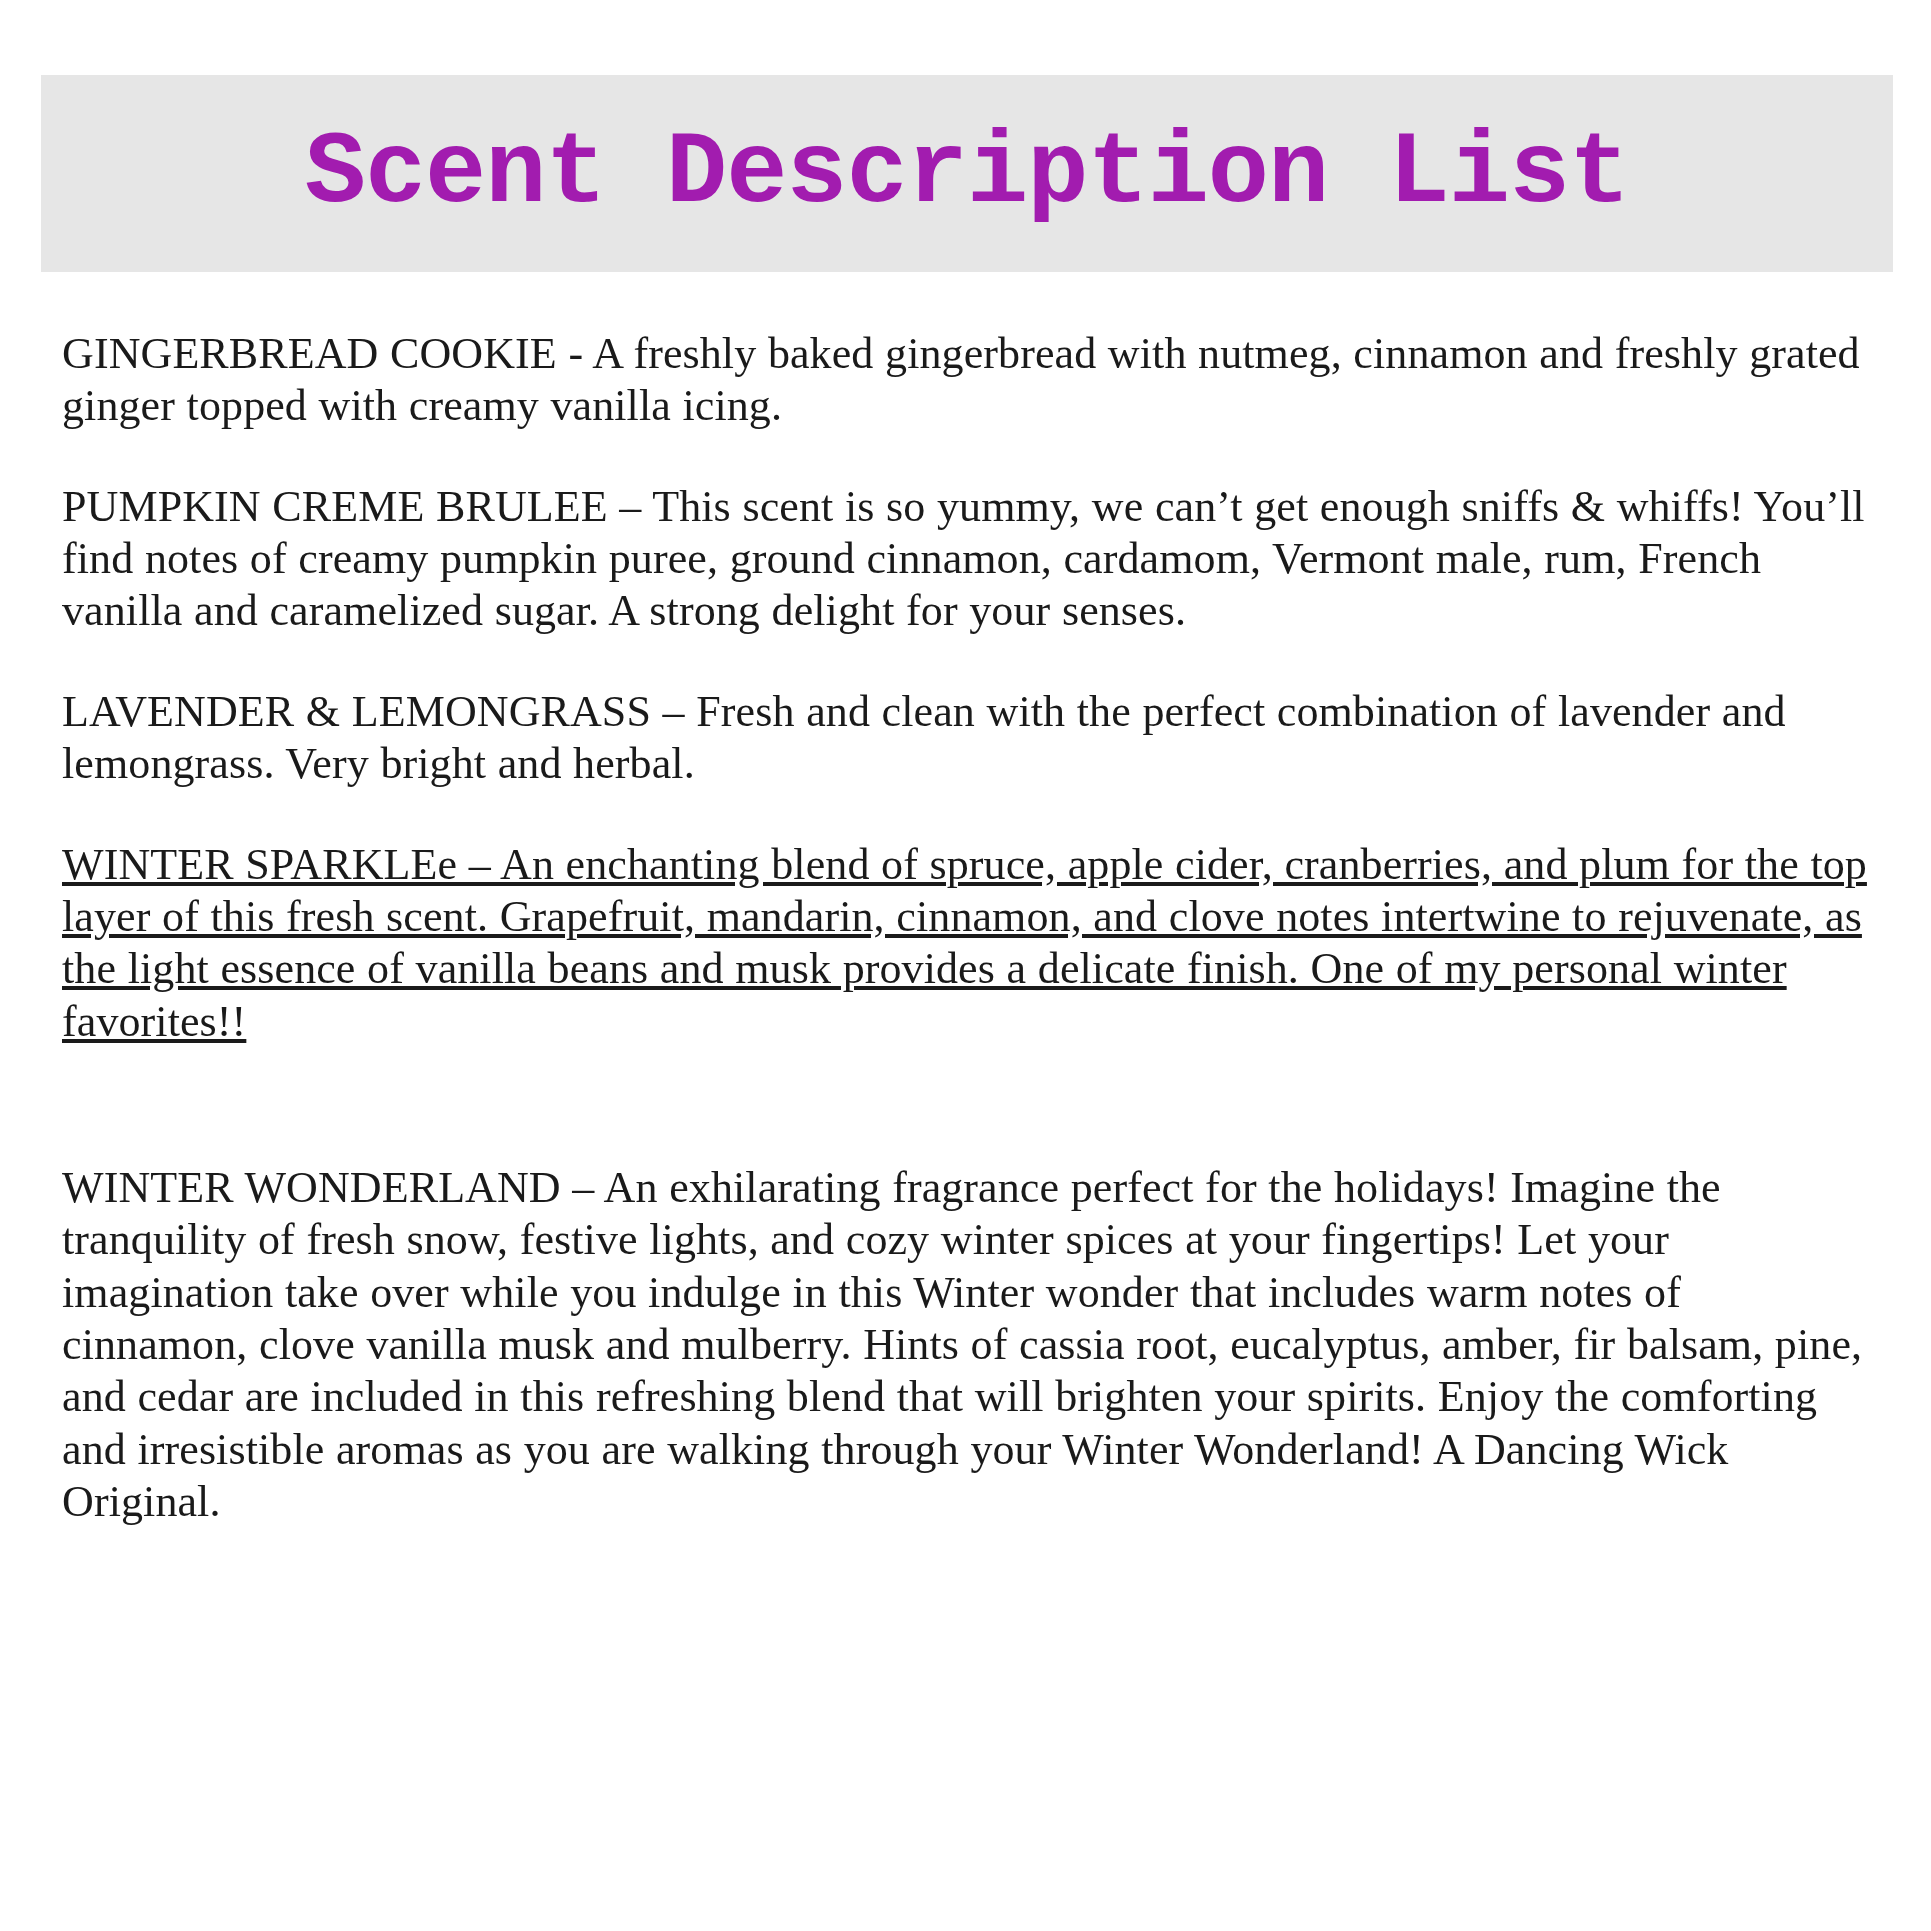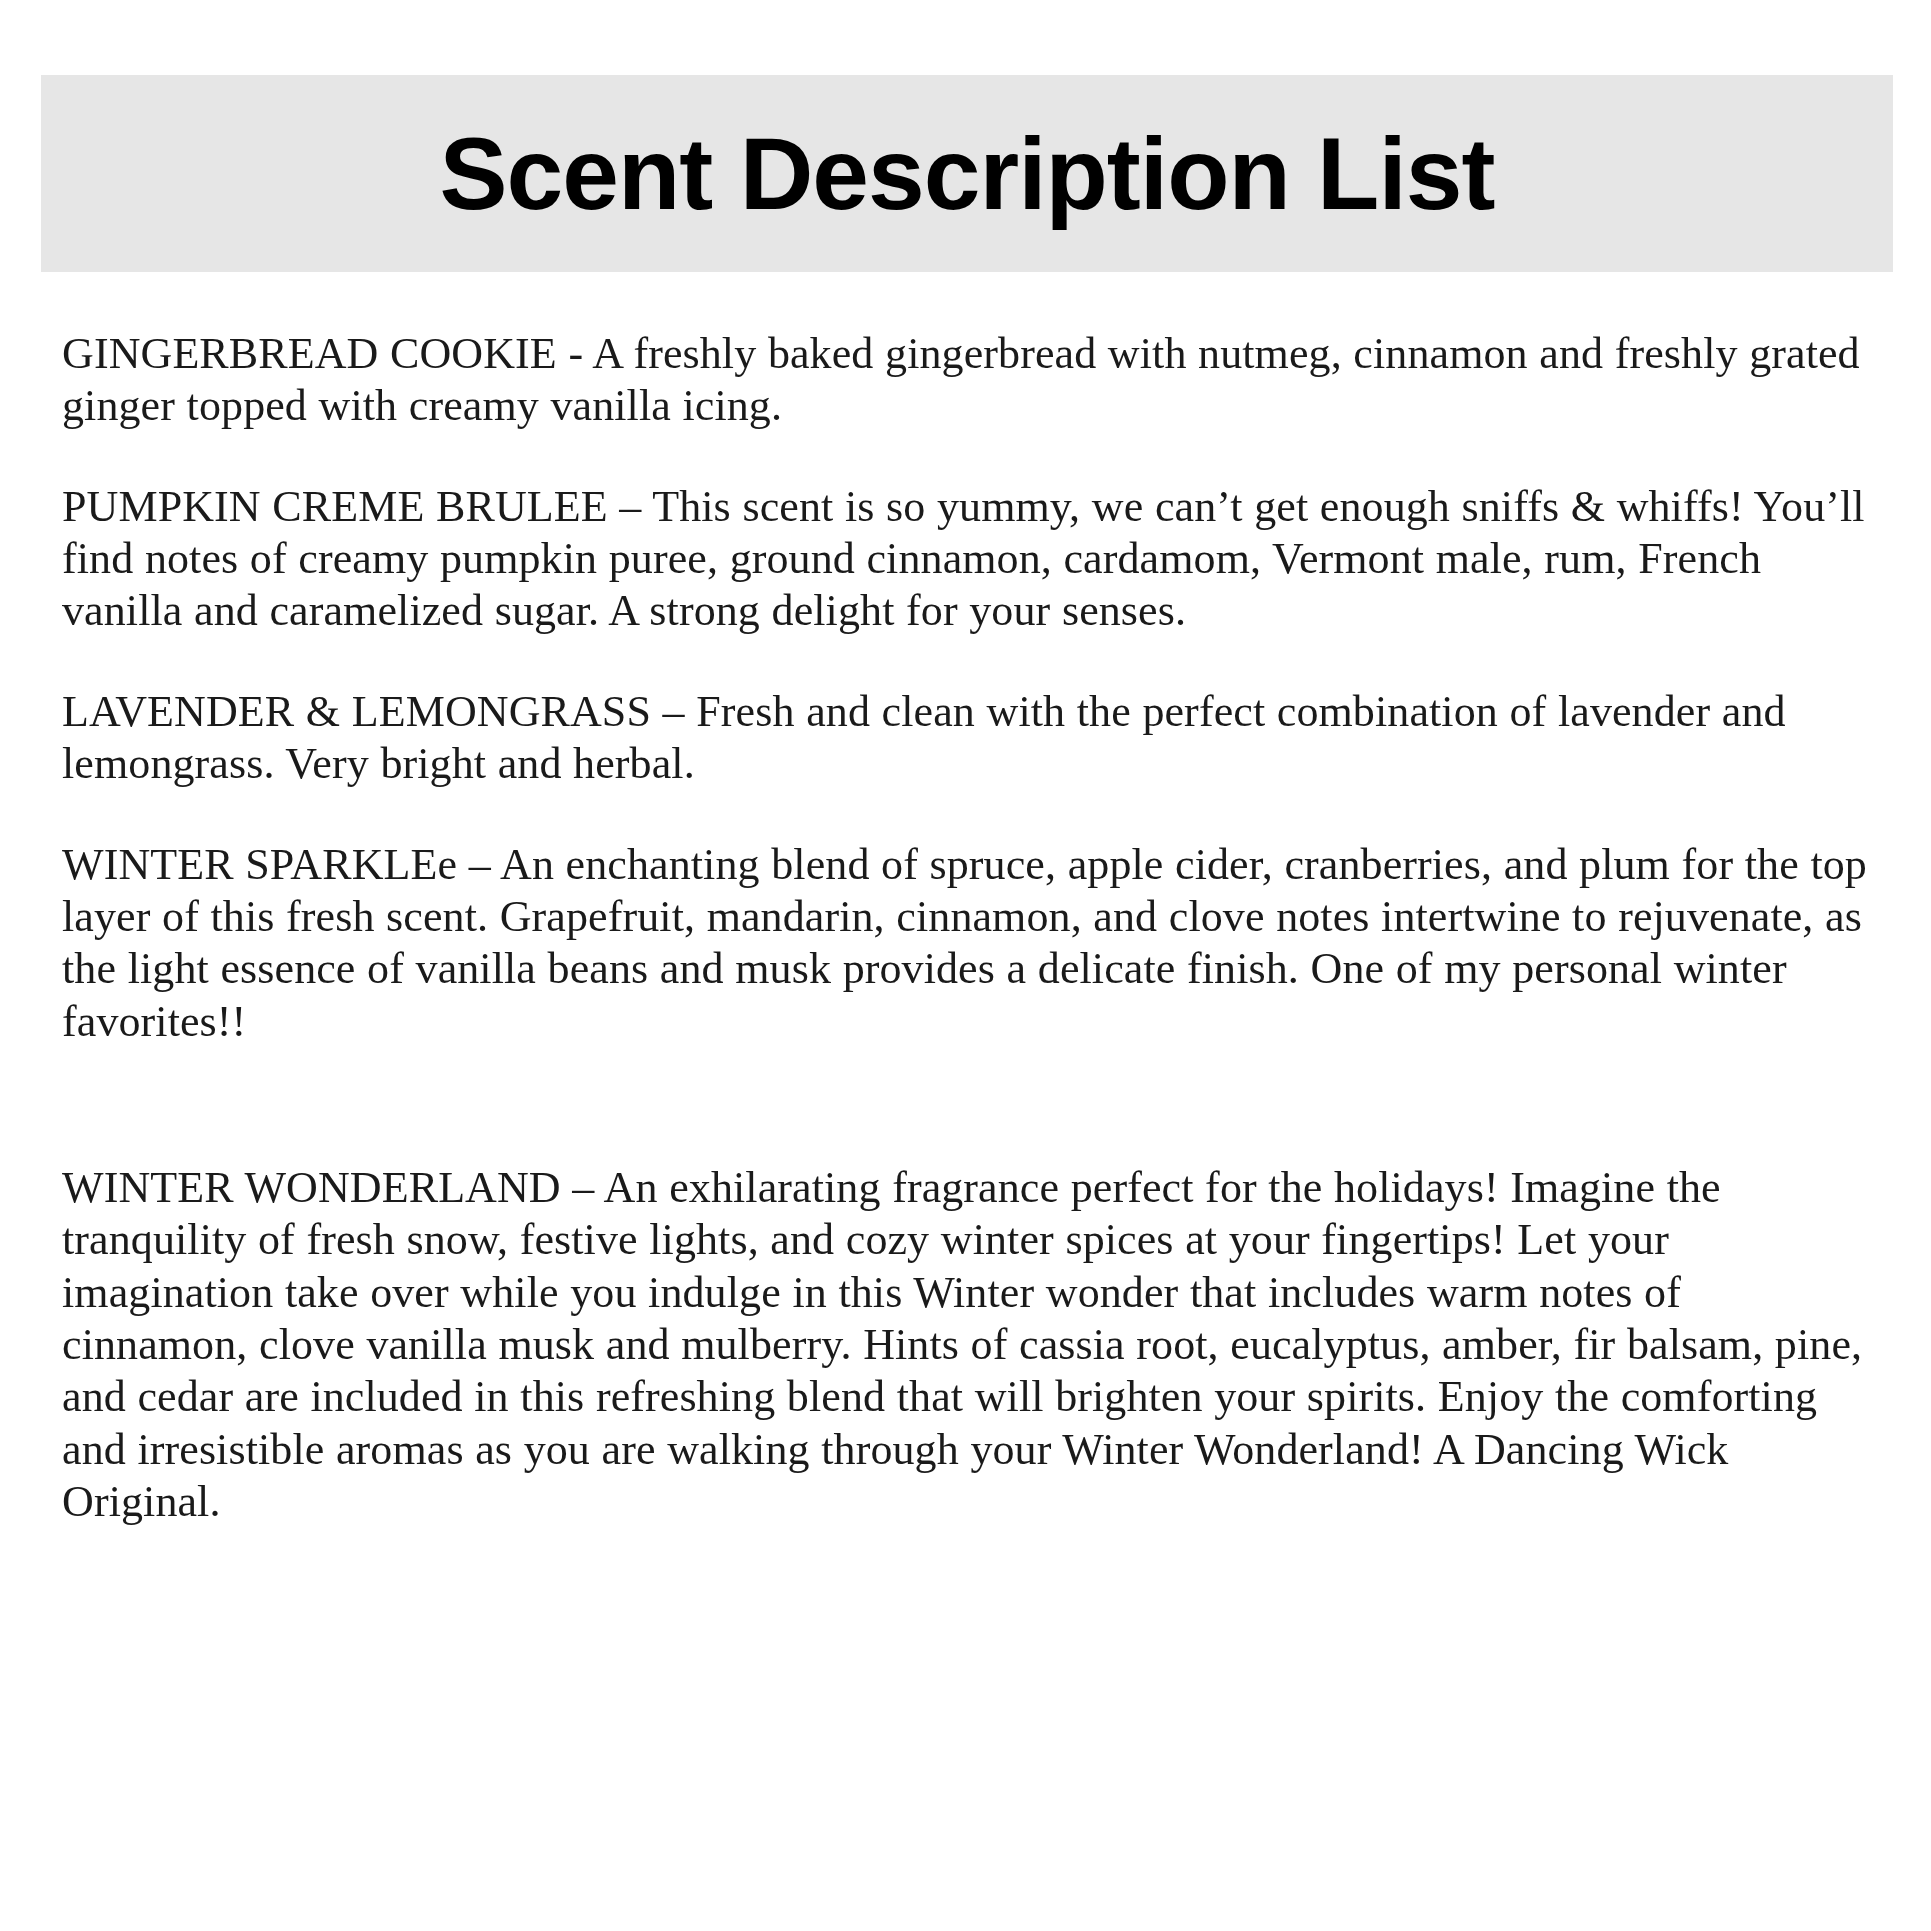--- a/index.html
+++ b/index.html
@@ -26,45 +26,46 @@
     left: 41px;
     top: 75px;
     width: 1852px;
     height: 197px;
     background: #e6e6e6;
     display: flex;
     align-items: center;
     justify-content: center;
   }
   .title-text {
-    font-family: Liberation Sans, sans-serif;
+    font-family: Liberation Mono, monospace;
     font-weight: bold;
     font-size: 102px;
     letter-spacing: -1px;
-    color: #000000;
+    color: #a21caf;
     line-height: 1;
     white-space: nowrap;
   }
   .body-area {
     position: absolute;
     left: 62px;
     top: 328px;
     width: 1815px;
   }
   .entry {
     font-size: 44px;
     line-height: 1.19;
     color: #1a1a1a;
     margin: 0 0 48px 0;
     text-align: left;
     letter-spacing: 0.1px;
     word-spacing: 0.5px;
   }
   .entry.gap-large {
     margin-bottom: 114px;
+    text-decoration: underline;
   }
 </style>
 </head>
 <body>
 
 <div class="page">
 
   <div class="title-band">
     <div class="title-text">Scent Description List</div>
   </div>

